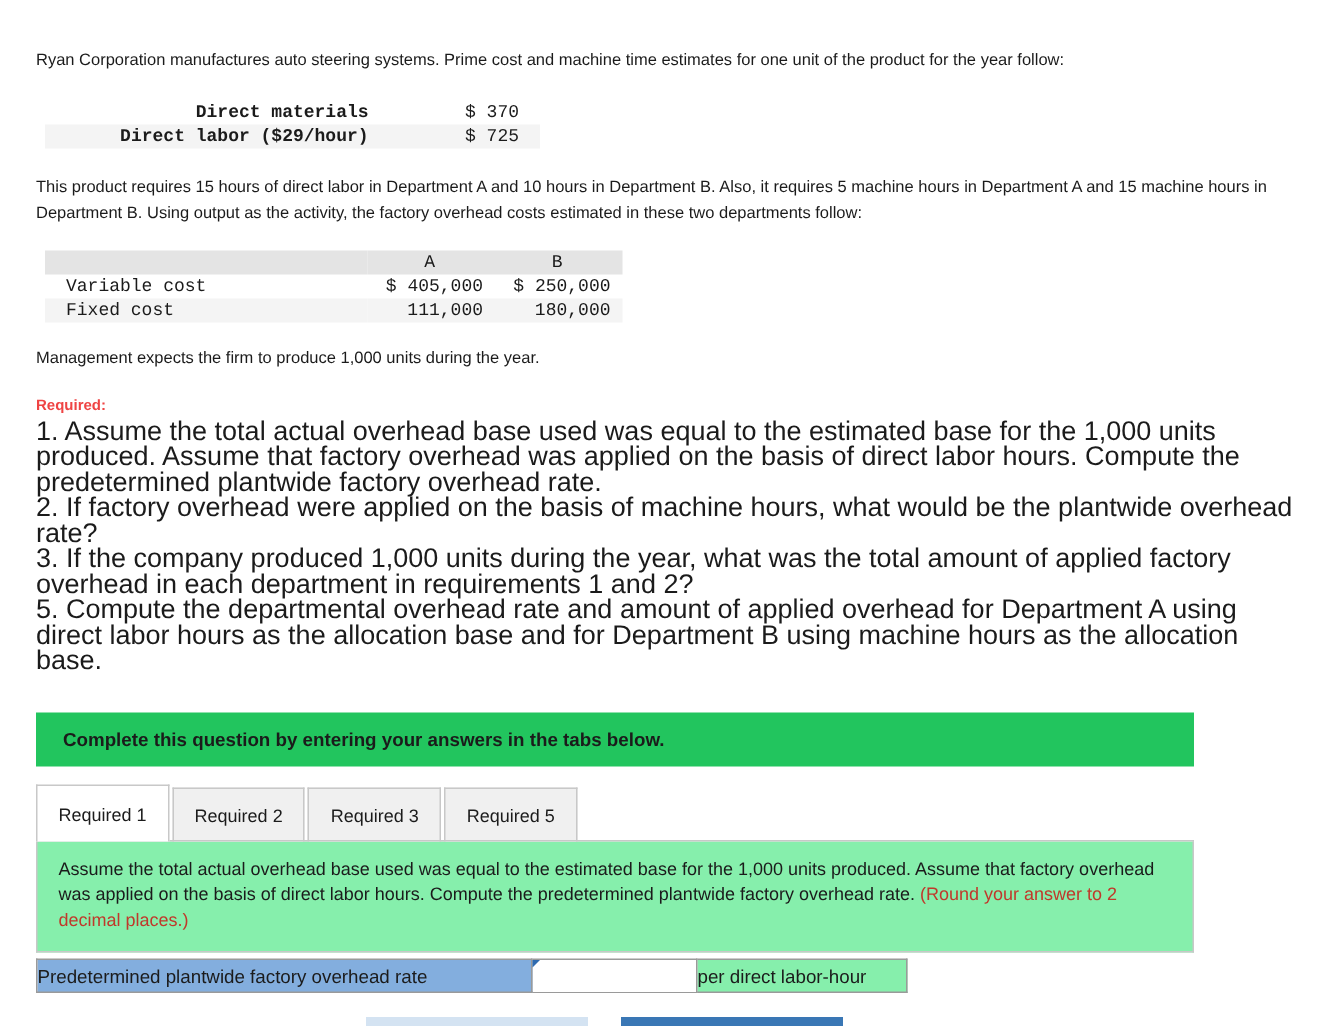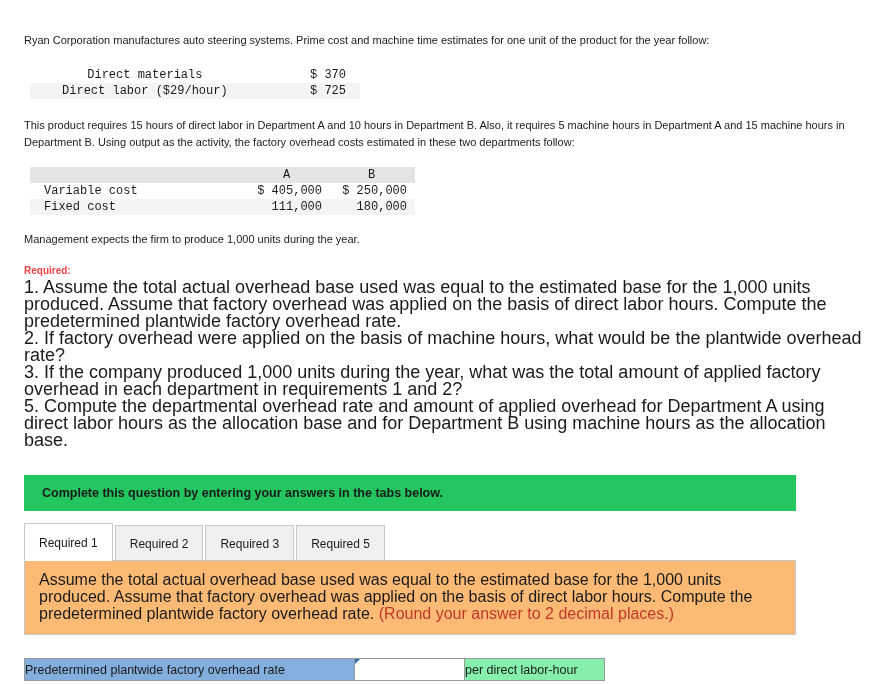--- a/index.html
+++ b/index.html
@@ -41,21 +41,21 @@
     margin-left: 6px;
   }
   table.dtable td, table.dtable th {
     padding: 1px 6px;
     font-weight: normal;
     white-space: pre;
   }
   table.dtable tr.alt td { background: #f4f4f4; }
   table.dtable tr.hdr th { background: #e4e4e4; text-align: center; }
   .t1 { width: 330px; }
-  .t1 td.lbl { width: 215px; text-align: center; padding-left: 14px; }
+  .t1 td.lbl { width: 215px; text-align: right; padding-left: 14px; font-weight: bold; }
   .t1 td.val { text-align: right; width: 105px; padding-right: 14px; }
   .t2 { width: 385px; }
   .t2 td.lbl, .t2 th.lbl { width: 215px; text-align: left; padding-left: 14px; }
   .t2 td.col, .t2 th.col { width: 85px; text-align: right; padding-right: 8px; }
 
   
   .req-head {
     font-size: 10px;
     font-weight: bold;
     color: #ef4444;
@@ -120,33 +120,33 @@
     bottom: 0;
     width: 772px;
     height: 1px;
     background: #c8c8c8;
     z-index: 1;
   }
 
   
   .blue-panel {
     width: 772px;
-    background: #fdba74;
+    background: #86efac;
     border-left: 1px solid #c8c8c8;
     border-right: 1px solid #c8c8c8;
     border-bottom: 1px solid #c8c8c8;
     padding: 10px 14px 12px 14px;
-    font-size: 16px;
+    font-size: 12px;
     line-height: 17px;
     color: #1b1b1b;
   }
   .red { color: #c0392b; }
 
   
-  .answer-wrap { margin-top: 23px; }
+  .answer-wrap { margin-top: 4px; }
   table.answer {
     border-collapse: collapse;
     font-size: 12.5px;
     color: #1b1b1b;
   }
   table.answer td {
     border: 1px solid #9a9a9a;
     height: 22px;
     padding: 0;
   }

